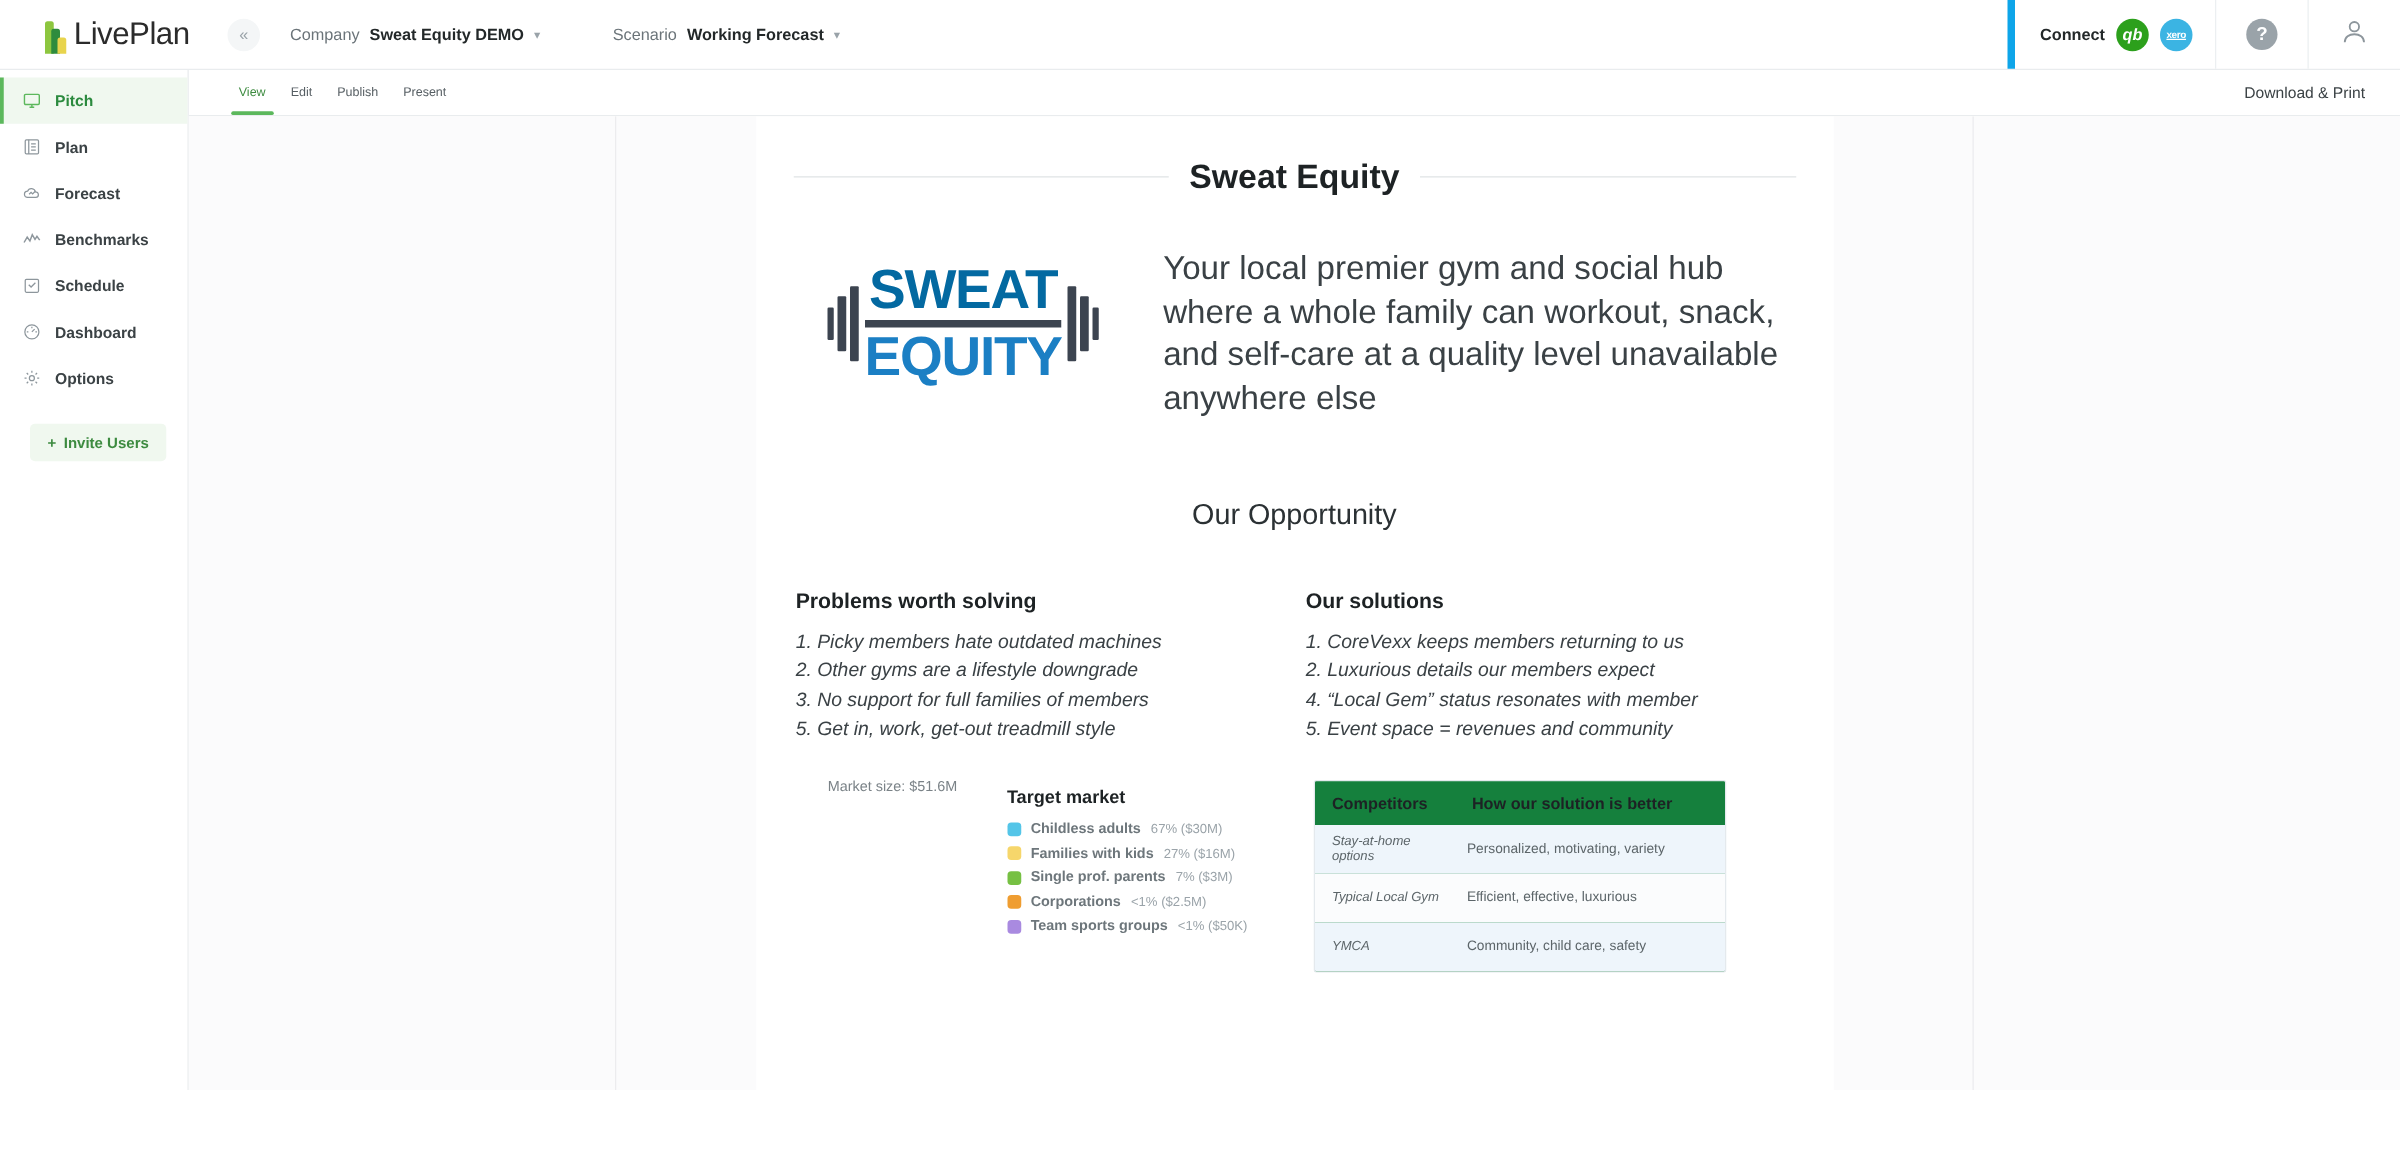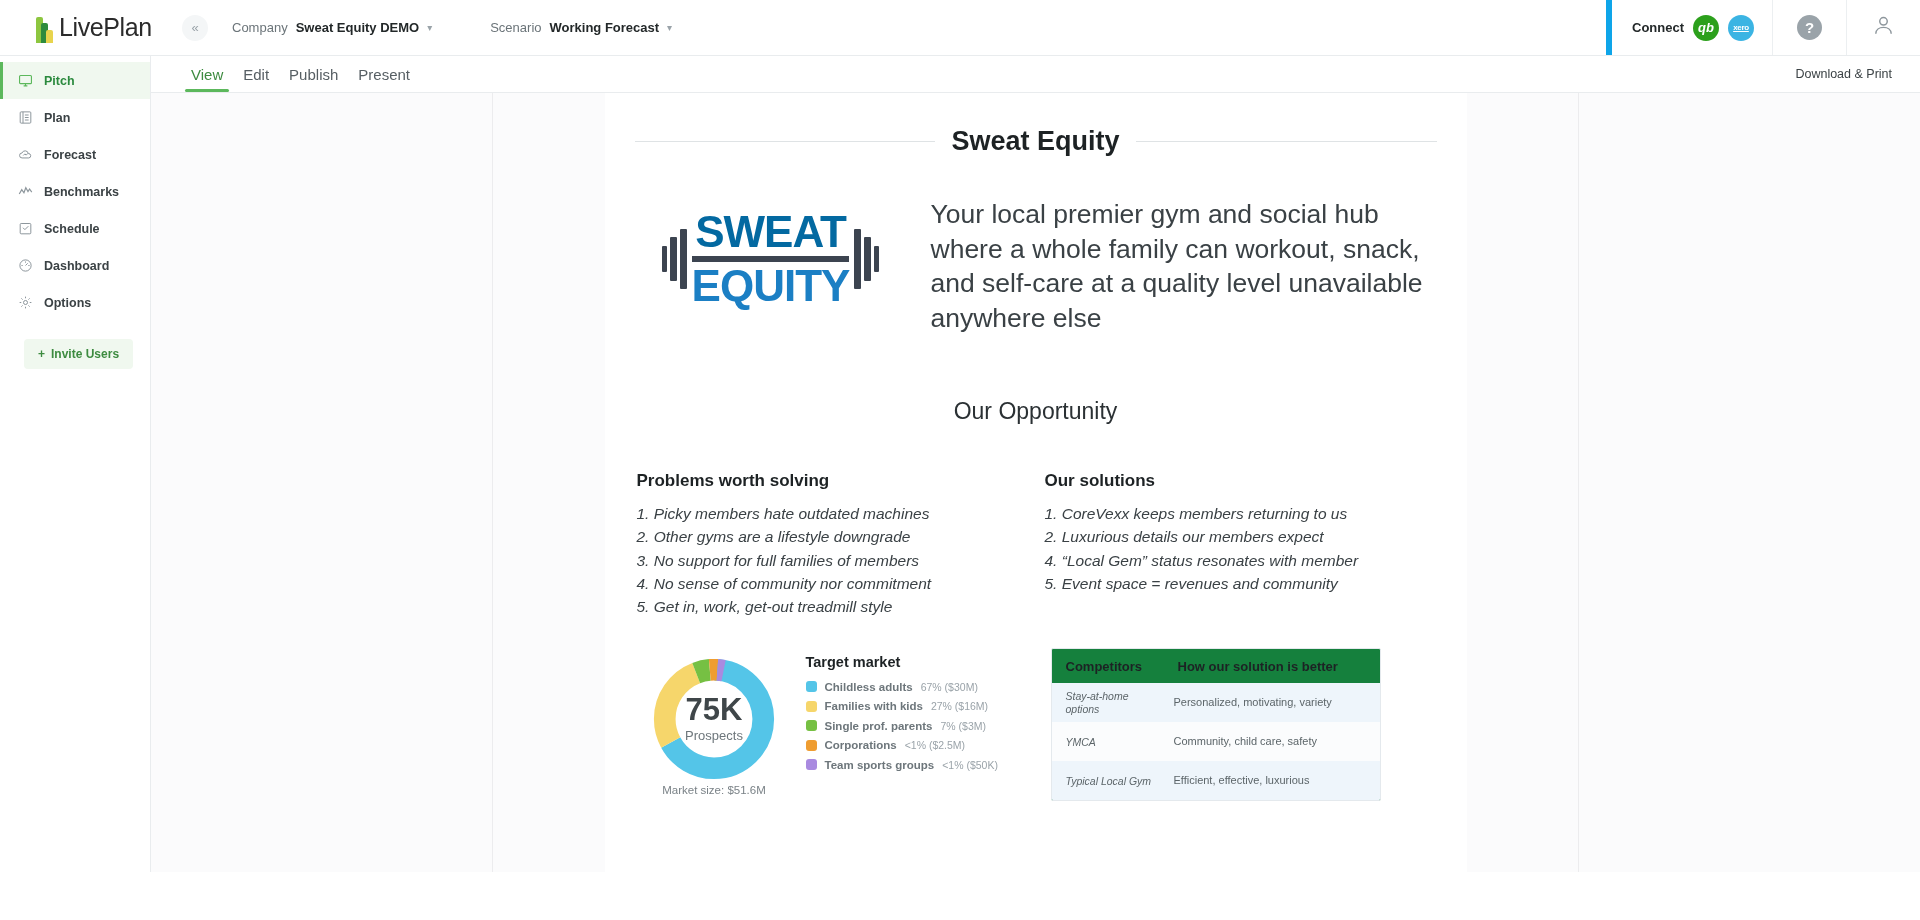--- a/index.html
+++ b/index.html
@@ -111,21 +111,21 @@
   
   .content { flex: 1; display: flex; flex-direction: column; min-width: 0; background: #fbfbfc; }
   .tabbar {
     height: 37px; flex: 0 0 37px;
     display: flex; align-items: center;
     background: #ffffff;
     border-bottom: 1px solid #e9ecee;
     padding: 0 28px 0 30px;
   }
   .tab {
-    font-size: 15px; color: #565e63; cursor: pointer;
+    font-size: 10px; color: #565e63; cursor: pointer;
     padding: 0 10px; height: 100%; display: flex; align-items: center;
     position: relative;
     justify-content: flex-end;
   }
   .tab.active { color: #3d8b40; }
   .tab.active::after {
     content: ""; position: absolute; left: 4px; right: 4px; bottom: 0;
     height: 3px; background: #5cb85c; border-radius: 2px;
   }
   .download-link { margin-left: auto; font-size: 12.5px; color: #3b4245; cursor: pointer; }
@@ -403,58 +403,38 @@
             <span class="rule"></span>
           </div>
 
           <div class="cols">
             <div class="col">
               <h3>Problems worth solving</h3>
               <ol>
                 <li>1. Picky members hate outdated machines</li>
                 <li>2. Other gyms are a lifestyle downgrade</li>
                 <li>3. No support for full families of members</li>
-                <li>4. No sense of community nor commitment</li>
                 <li>5. Get in, work, get-out treadmill style</li>
               </ol>
             </div>
             <div class="col">
               <h3>Our solutions</h3>
               <ol>
                 <li>1. CoreVexx keeps members returning to us</li>
                 <li>2. Luxurious details our members expect</li>
                 <li>4. “Local Gem” status resonates with member</li>
                 <li>5. Event space = revenues and community</li>
               </ol>
             </div>
           </div>
 
           <div class="lower">
 
             <div class="market-block">
               <div class="donut-col">
-                <div class="donut">
-                  <svg width="130" height="130" viewBox="0 0 42 42">
-                    <circle cx="21" cy="21" r="15.91549" fill="none" stroke="#ffffff" stroke-width="7"></circle>
-
-                    <circle cx="21" cy="21" r="15.91549" fill="none" stroke="#54c5e8" stroke-width="7" stroke-dasharray="67 33" stroke-dashoffset="25"></circle>
-
-                    <circle cx="21" cy="21" r="15.91549" fill="none" stroke="#f6d66b" stroke-width="7" stroke-dasharray="27 73" stroke-dashoffset="-42"></circle>
-
-                    <circle cx="21" cy="21" r="15.91549" fill="none" stroke="#76c043" stroke-width="7" stroke-dasharray="4.5 95.5" stroke-dashoffset="-69"></circle>
-
-                    <circle cx="21" cy="21" r="15.91549" fill="none" stroke="#ef9d31" stroke-width="7" stroke-dasharray="2.5 97.5" stroke-dashoffset="-73.5"></circle>
-
-                    <circle cx="21" cy="21" r="15.91549" fill="none" stroke="#a98ae0" stroke-width="7" stroke-dasharray="2 98" stroke-dashoffset="-76"></circle>
-                  </svg>
-                  <div class="donut-center">
-                    <span class="donut-big">75K</span>
-                    <span class="donut-sub">Prospects</span>
-                  </div>
-                </div>
                 <div class="market-size">Market size: $51.6M</div>
               </div>
 
               <div class="legend-col">
                 <div class="legend-title">Target market</div>
 
                 <div class="legend-row">
                   <span class="swatch" style="background:#54c5e8"></span>
                   <span class="legend-name">Childless adults</span>
                   <span class="legend-val">67% ($30M)</span>
@@ -485,27 +465,27 @@
             <div class="comp-table">
               <div class="comp-head">
                 <div class="c1">Competitors</div>
                 <div class="c2">How our solution is better</div>
               </div>
               <div class="comp-row">
                 <div class="c1">Stay-at-home options</div>
                 <div class="c2">Personalized, motivating, variety</div>
               </div>
               <div class="comp-row">
+                <div class="c1">Typical Local Gym</div>
+                <div class="c2">Efficient, effective, luxurious</div>
+              </div>
+              <div class="comp-row">
                 <div class="c1">YMCA</div>
                 <div class="c2">Community, child care, safety</div>
               </div>
-              <div class="comp-row">
-                <div class="c1">Typical Local Gym</div>
-                <div class="c2">Efficient, effective, luxurious</div>
-              </div>
             </div>
           </div>
 
         </div>
       </div>
     </div>
   </div>
 </div>
 
 </body></html>

